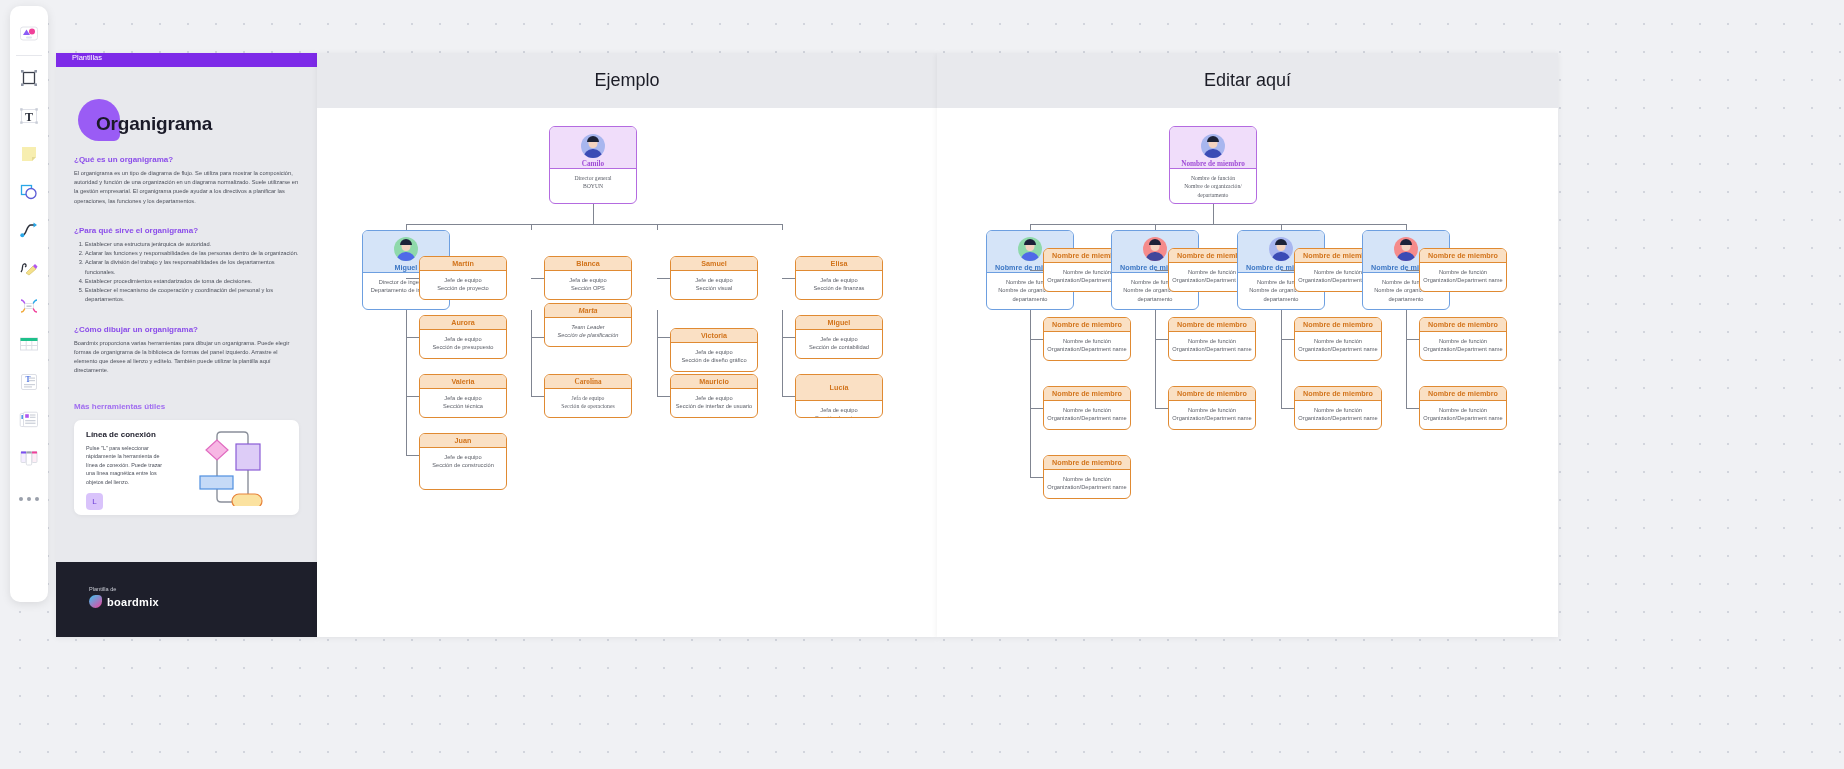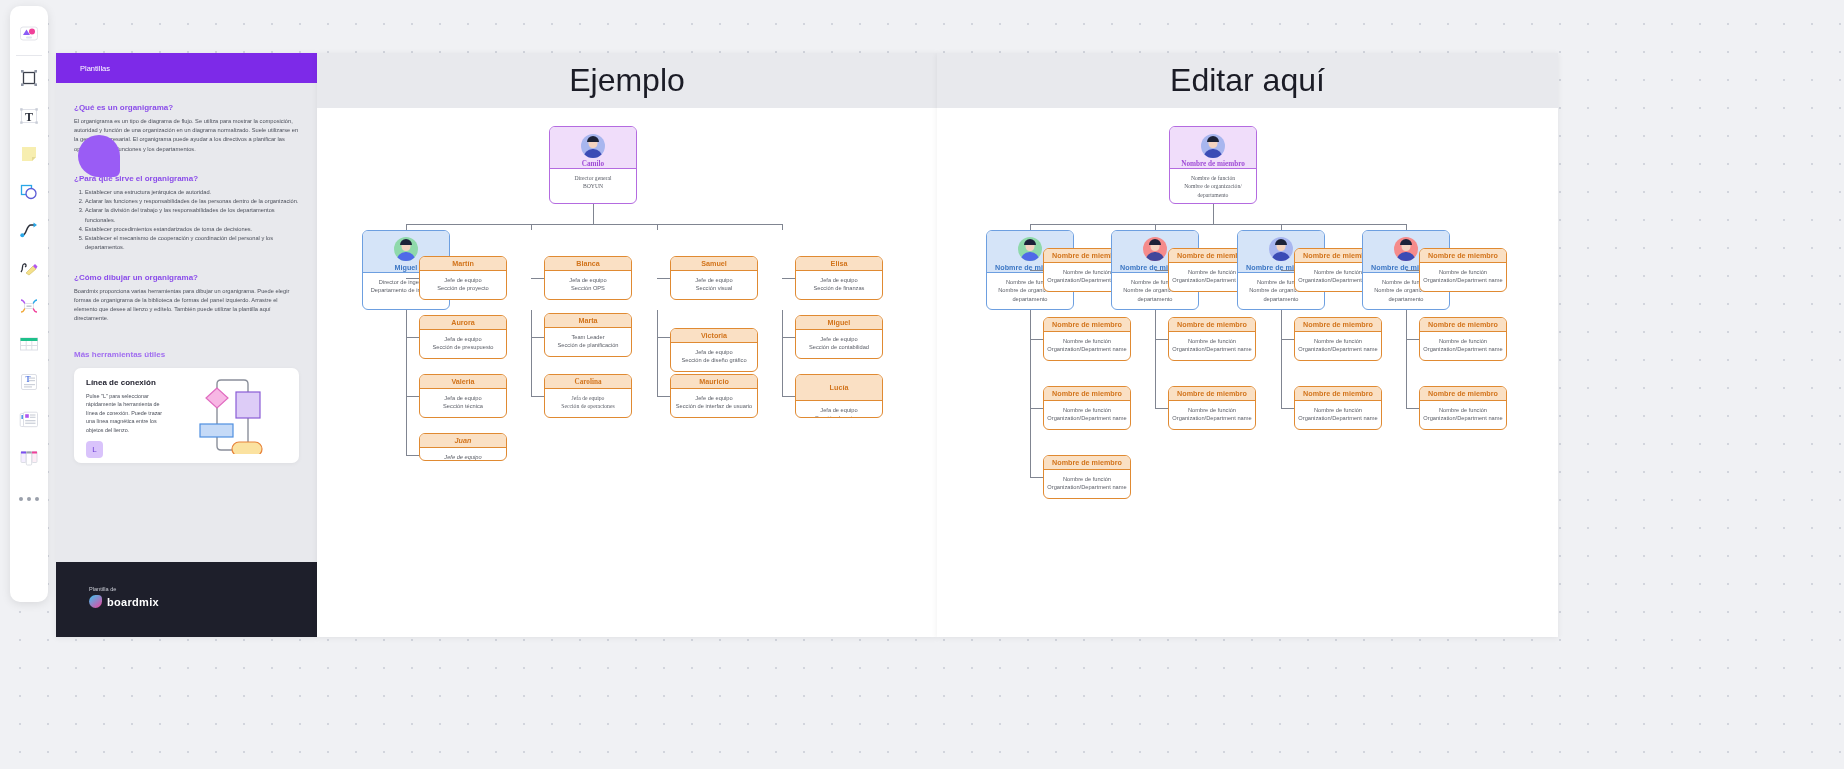--- a/index.html
+++ b/index.html
@@ -26,21 +26,21 @@
   .tool svg { display:block; }
   .tool-div { width:26px; height:1px; background:#e6e7ec; margin:3px 0 3px 0; }
   .dots { display:flex; gap:4px; margin-top:6px; }
   .dots i { width:4px;height:4px;border-radius:50%;background:#9aa0ab;display:block; }
 
   
   #tplcard {
     position:absolute; left:56px; top:53px; width:261px; height:584px;
     background:#e8e9ed; box-shadow:0 1px 6px rgba(0,0,0,.07); overflow:hidden;
   }
-  #tplhead { height:30px; background:#7d2ae8; display:flex; align-items:center; padding-left:24px; }
+  #tplhead { height:14px; background:#7d2ae8; display:flex; padding-left:16px; }
   #tplhead span { color:#fff; font-size:7.5px; }
   #tplbody { padding:0 18px; position:relative; }
   .blob { position:absolute; left:22px; top:32px; width:42px; height:42px;
           background:#9a5cf5; border-radius:50% 50% 6px 50%; }
   .tpl-title { position:relative; font-size:19px; font-weight:700; color:#1a1a28;
                padding-top:46px; padding-left:22px; letter-spacing:-.2px; }
   .tpl-h { color:#8b4dea; font-size:8px; font-weight:700; margin-top:20px; margin-bottom:5px; }
   .tpl-p { color:#4b4f5a; font-size:5.7px; line-height:1.62; }
   .tpl-ol { color:#4b4f5a; font-size:5.7px; line-height:1.62; padding-left:11px; }
   .tpl-ol li { margin-bottom:0px; }
@@ -57,21 +57,21 @@
   #tplfoot .bm { display:flex; align-items:center; gap:5px; }
   #tplfoot .bm .mark { width:13px;height:13px;border-radius:50% 4px 50% 50%;
         background:linear-gradient(140deg,#39c6f2,#f0419a); }
   #tplfoot .bm .bt { color:#fff; font-size:11px; font-weight:700; letter-spacing:.3px; }
 
   
   .panel { position:absolute; top:53px; background:#fff; box-shadow:0 1px 6px rgba(0,0,0,.07); }
   #panelLeft  { left:317px; width:620px;  height:584px; }
   #panelRight { left:937px; width:621px;  height:584px; }
   .panel-head { height:55px; background:#e8e9ed; display:flex; align-items:center; justify-content:center; }
-  .panel-head h2 { font-size:32px; color:#1b1c26; font-weight:400; }
+  .panel-head h2 { font-size:18px; color:#1b1c26; font-weight:400; }
   .canvas { position:relative; width:100%; height:529px; }
 
   
   .node { position:absolute; border-radius:6px; overflow:hidden; background:#fff; }
   .node .top { display:flex; flex-direction:column; align-items:center; justify-content:flex-end; }
   .node .nm { font-size:7.2px; font-weight:700; }
   .node .bot { padding:5px 3px; text-align:center; }
   .node .bot div { font-size:5.7px; color:#5d6069; line-height:1.45; }
 
   .n-purple { border:1px solid #b46be0;font-family:Liberation Serif, serif; }
@@ -225,20 +225,21 @@
       </span>
   </div>
 </div>
 
 <div id="tplcard">
   <div id="tplhead">
     <span>Plantillas</span>
   </div>
   <div id="tplbody">
     <div class="blob"></div>
+    <div class="tpl-title">Organigrama</div>
 
     <div class="tpl-h">¿Qué es un organigrama?</div>
     <div class="tpl-p">El organigrama es un tipo de diagrama de flujo. Se utiliza para mostrar la composición, autoridad y función de una organización en un diagrama normalizado. Suele utilizarse en la gestión empresarial. El organigrama puede ayudar a los directivos a planificar las operaciones, las funciones y los departamentos.</div>
 
     <div class="tpl-h">¿Para qué sirve el organigrama?</div>
     <ol class="tpl-ol">
       <li>Establecer una estructura jerárquica de autoridad.</li>
       <li>Aclarar las funciones y responsabilidades de las personas dentro de la organización.</li>
       <li>Aclarar la división del trabajo y las responsabilidades de los departamentos funcionales.</li>
       <li>Establecer procedimientos estandarizados de toma de decisiones.</li>
@@ -341,21 +342,21 @@
       <div class="node n-orange" style="left: 102px; top: 266px; width: 88px; height: 44px;">
         <div class="top" style="height:14px">
        <span class="nm">Valeria</span>
      </div>
      <div class="bot">
        <div>Jefa de equipo</div>
        <div>Sección técnica</div>
      </div>
       </div>
       <div class="ln lnh" style="left: 89px; top: 347px; width: 13px; height: 1.4px;"></div>
-      <div class="node n-orange" style="left: 102px; top: 325px; width: 88px; height: 28px; font-style: italic;">
+      <div class="node n-orange" style="left: 102px; top: 325px; width: 88px; height: 57px;">
         <div class="top" style="height:14px">
        <span class="nm">Juan</span>
      </div>
      <div class="bot">
        <div>Jefe de equipo</div>
        <div>Sección de construcción</div>
      </div>
       </div>
       <div class="ln lnv" style="left: 214px; top: 116px; width: 1.4px; height: 6px;"></div>
       <div class="ln lnv" style="left: 214px; top: 202px; width: 1.4px; height: 86px;"></div>
@@ -363,21 +364,21 @@
       <div class="node n-orange" style="left: 227px; top: 148px; width: 88px; height: 44px;">
         <div class="top" style="height:14px">
        <span class="nm">Blanca</span>
      </div>
      <div class="bot">
        <div>Jefa de equipo</div>
        <div>Sección OPS</div>
      </div>
       </div>
       <div class="ln lnh" style="left: 214px; top: 229px; width: 13px; height: 1.4px;"></div>
-      <div class="node n-orange" style="left: 227px; top: 205px; width: 88px; height: 44px;">
+      <div class="node n-orange" style="left: 227px; top: 195px; width: 88px; height: 44px; font-style: italic;">
         <div class="top" style="height:14px">
        <span class="nm">Marta</span>
      </div>
      <div class="bot">
        <div>Team Leader</div>
        <div>Sección de planificación</div>
      </div>
       </div>
       <div class="ln lnh" style="left: 214px; top: 288px; width: 13px; height: 1.4px;"></div>
       <div class="node n-orange" style="left: 227px; top: 266px; width: 88px; height: 44px; font-family: Liberation Serif, serif;">

